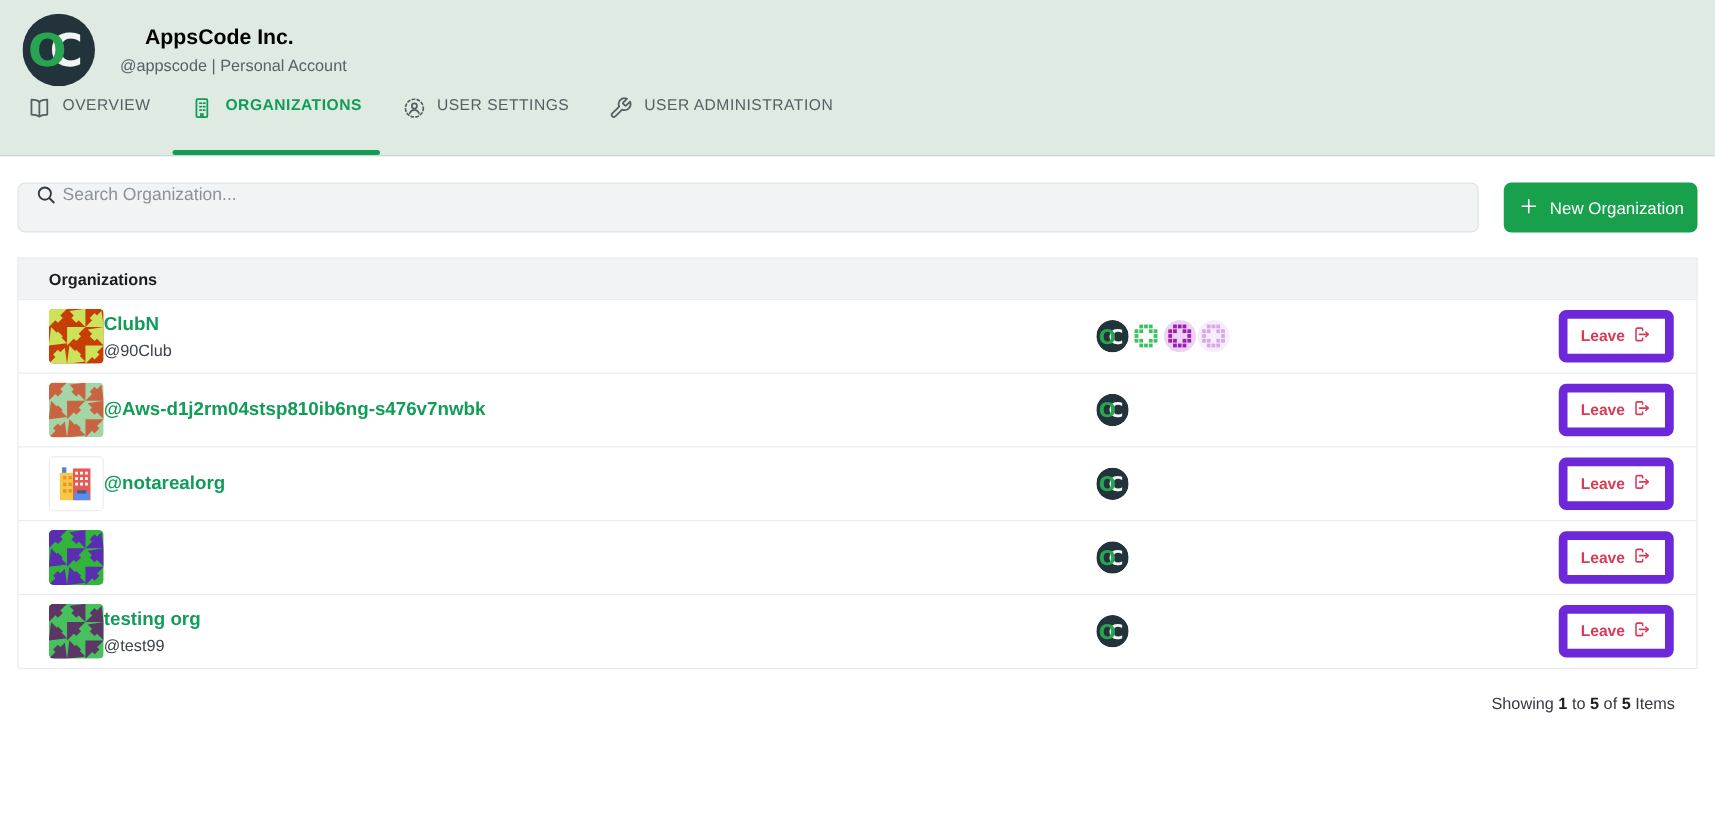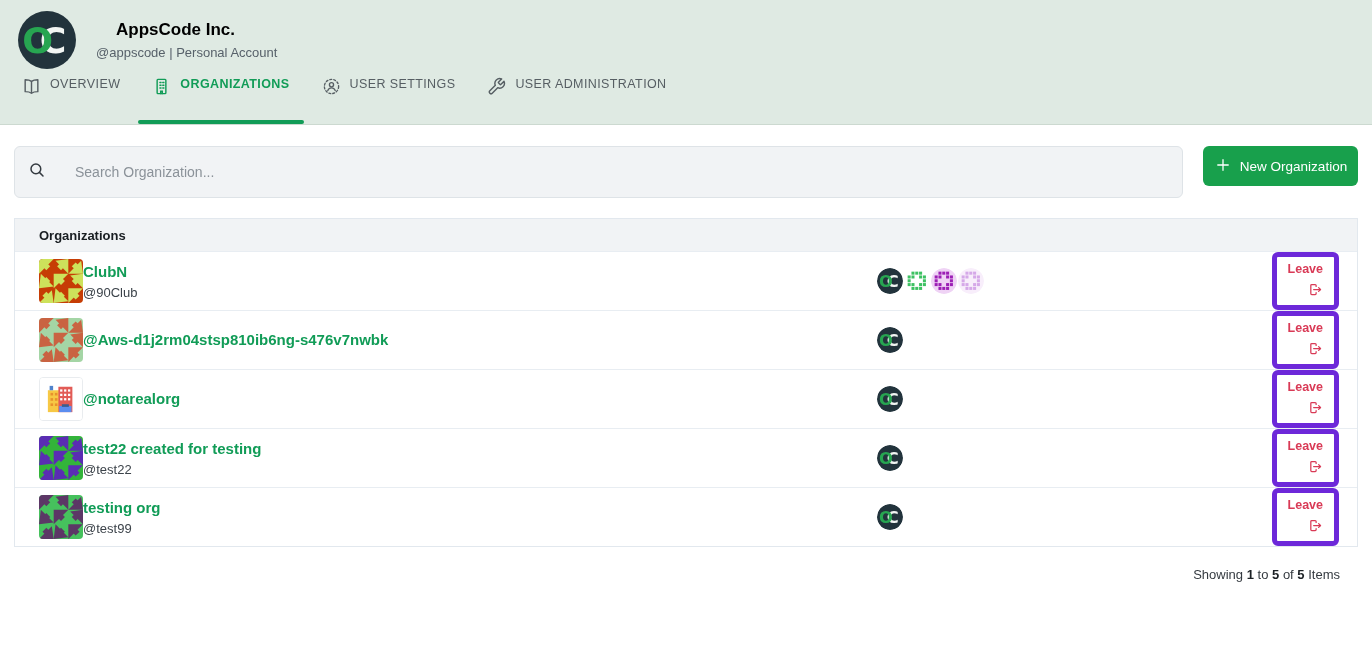--- a/index.html
+++ b/index.html
@@ -20,21 +20,21 @@
          height:47px; padding:0 14px; margin-right:4px; cursor:pointer;
          font-size:12.5px; letter-spacing:.4px; color:#565e63; }
   .tab .t-icon svg { width:19px; height:19px; display:block; }
   .tab.active { color:var(--accent); font-weight:bold; }
   .tab.active::after { content:""; position:absolute; left:0; right:0; bottom:0;
                        height:4px; background:var(--accent); border-radius:4px; }
 
   
   .content { padding:21px 14px 0; }
   .toolbar { display:flex; gap:20px; }
-  .search { flex:1; display:flex; align-items:center; gap:29px; height:52px;
+  .search { flex:1; display:flex; align-items:flex-start; gap:4px; height:40px;
             background:#f1f3f5; border:1px solid #dee3e7; border-radius:6px; padding:0 13px; }
   .search svg { width:18px; height:18px; }
   .search input { flex:1; background:transparent; border:none; outline:none;
                   font-size:14px; color:#343a40; font-family:inherit; }
   .search input::placeholder { color:#8b9299; }
   .new-org { flex:0 0 155px; height:40px; display:flex; align-items:center; justify-content:center;
              gap:8px; background:var(--btn-green); color:#fff; border:none; border-radius:6px;
              font-size:13.5px; font-weight:normal; font-family:inherit; cursor:pointer; }
   .new-org svg { width:18px; height:18px; }
 
@@ -47,23 +47,23 @@
   .org-cell { display:flex; align-items:center; padding-left:24px; }
   .avatar { width:44px; height:44px; border-radius:4px; overflow:hidden; flex:0 0 44px; }
   .avatar svg { display:block; }
   .avatar.bordered { border:1px solid #e9ecef; }
   .org-name { color:var(--accent); font-weight:bold; font-size:15px; text-decoration:none; cursor:pointer; }
   .org-handle { color:#3c434a; font-size:13px; margin-top:4px; }
   .members-cell { display:flex; align-items:center; }
   .member-avatar { width:26px; height:26px; border-radius:50%; overflow:hidden; margin-right:1px; }
   .member-avatar svg { display:block; }
   .action-cell { display:flex; justify-content:flex-end; padding-right:18px; }
-  .leave-btn { display:flex; align-items:flex-end; gap:6px; background:#fff; cursor:pointer;
-               border:5px solid #6d28d9; border-radius:6px; padding:5px 11px;
-               color:var(--danger); font-size:12.5px; font-weight:bold; font-family:inherit;flex-direction:column; }
+  .leave-btn { display:flex; align-items:center; gap:6px; background:#fff; cursor:pointer;
+               border:7px solid #6d28d9; border-radius:6px; padding:5px 11px;
+               color:var(--danger); font-size:12.5px; font-weight:bold; font-family:inherit; }
   .leave-btn svg { width:15px; height:15px; }
 
   .footer { text-align:right; padding:20px 18px 0 0; font-size:13px; color:#343a40; }
   .footer b { color:#1c2125; }
 </style>
 </head>
 <body>
 
 <div class="header">
   <div class="profile">
@@ -388,24 +388,20 @@
                 <polygon points="48,16 48,32 34,18" fill="#5a2db3"></polygon>
                 <rect x="37" y="21" width="6" height="6" fill="#5a2db3" transform="rotate(45 40 24)"></rect>
                 <polygon points="0,48 16,48 14,34" fill="#5a2db3"></polygon>
                 <rect x="5" y="37" width="6" height="6" fill="#5a2db3" transform="rotate(45 8 40)"></rect>
                 <polygon points="18,32 32,46 16,48" fill="#5a2db3"></polygon>
                 <rect x="21" y="37" width="6" height="6" fill="#5a2db3" transform="rotate(45 24 40)"></rect>
                 <polygon points="32,32 48,32 32,48" fill="#5a2db3"></polygon>
                 <rect x="37" y="37" width="6" height="6" fill="#5a2db3" transform="rotate(45 40 40)"></rect>
               </svg>
             </div>
-      <div>
-        <a class="org-name">test22 created for testing</a>
-        <div class="org-handle">@test22</div>
-      </div>
     </div>
     <div class="members-cell">
             <div class="member-avatar">
               <svg viewBox="0 0 40 40" width="100%" height="100%">
       <circle cx="20" cy="20" r="20" fill="#22333c"></circle>
       <text x="15" y="29" font-size="25" font-family="'DejaVu Sans',sans-serif" font-weight="bold" fill="#f2f5f3">C</text>
       <text x="3" y="29" font-size="25" font-family="'DejaVu Sans',sans-serif" font-weight="bold" fill="#27a551">O</text>
               </svg>
             </div>
           </div>

